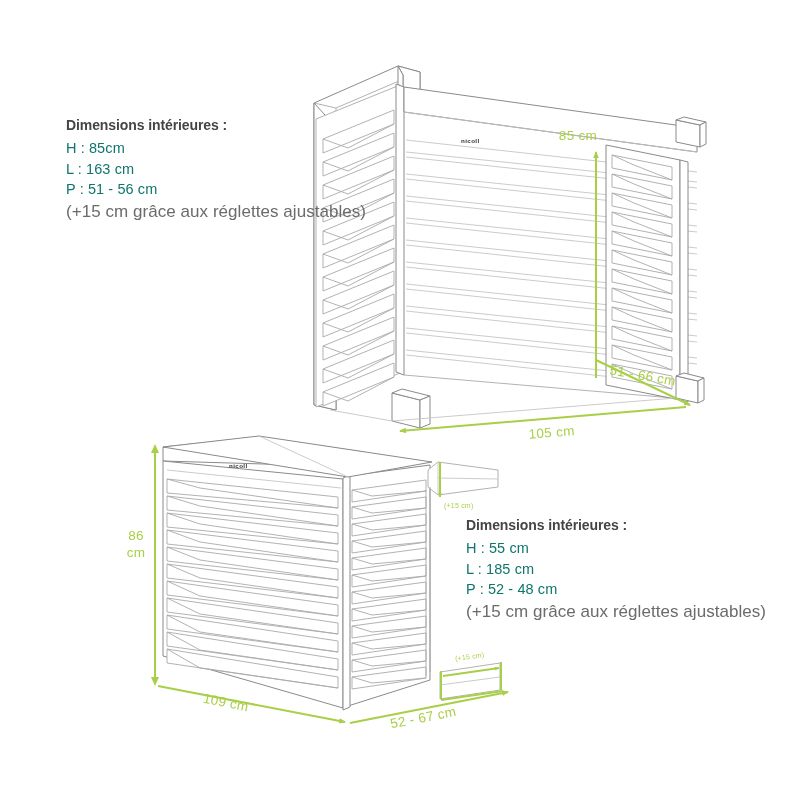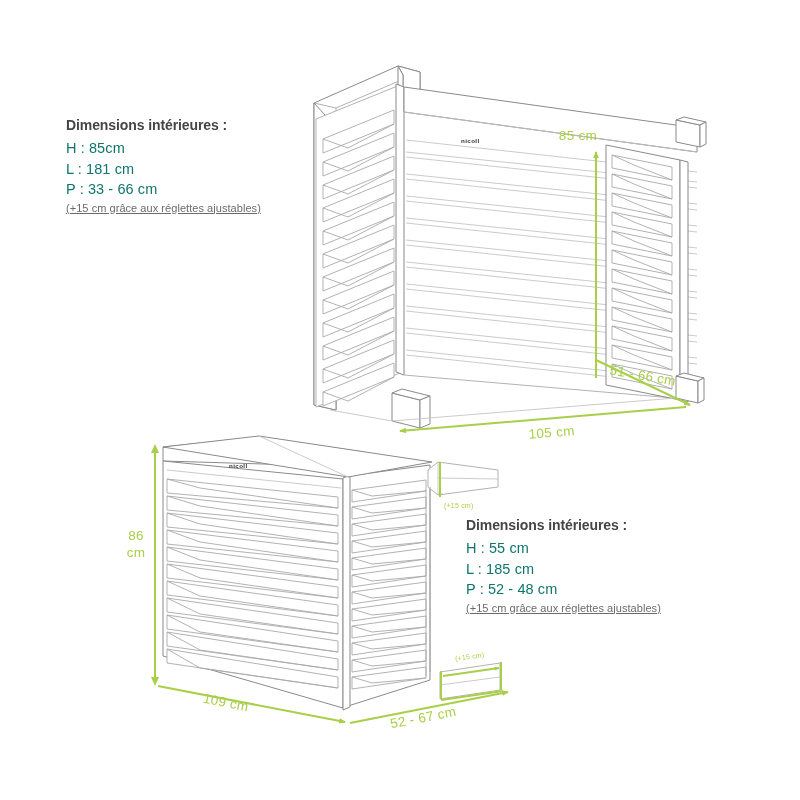--- a/index.html
+++ b/index.html
@@ -49,26 +49,25 @@
   }
   .spec-line {
     font-size: 14.5px;
     font-weight: normal;
     color: #0f766e;
     letter-spacing: 0.1px;
     margin-bottom: 6px;
     white-space: nowrap;
   }
   .spec-note {
-    font-size: 11px;
+    font-size: 17px;
     color: #6b6b6b;
     letter-spacing: 0.05px;
     margin-top: 1px;
     white-space: nowrap;
-    text-decoration: underline;
   }
 
   
   .ln        { fill: none; stroke: #8a8a8a; stroke-width: 1; }
   .ln-soft   { fill: none; stroke: #a9a9a9; stroke-width: 0.9; }
   .ln-faint  { fill: none; stroke: #c2c2c2; stroke-width: 0.85; }
   .face      { fill: #ffffff; stroke: #8a8a8a; stroke-width: 1; }
   .face-soft { fill: #ffffff; stroke: #a9a9a9; stroke-width: 0.9; }
 
   .dim-line  { fill: none; stroke: #a9cf48; stroke-width: 2; }
@@ -400,22 +399,22 @@
 
       <g>
         <text class="logo-text" x="229" y="468">nicoll</text>
       </g>
     </g>
   </svg>
 
   <div class="spec-block" id="spec-interior">
     <div class="spec-title">Dimensions intérieures :</div>
     <div class="spec-line">H : 85cm</div>
-    <div class="spec-line">L : 181 cm</div>
-    <div class="spec-line">P : 33 - 66 cm</div>
+    <div class="spec-line">L : 163 cm</div>
+    <div class="spec-line">P : 51 - 56 cm</div>
     <div class="spec-note">(+15 cm grâce aux réglettes ajustables)</div>
   </div>
 
   <div class="spec-block" id="spec-exterior">
     <div class="spec-title">Dimensions intérieures :</div>
     <div class="spec-line">H : 55 cm</div>
     <div class="spec-line">L : 185 cm</div>
     <div class="spec-line">P : 52 - 48 cm</div>
     <div class="spec-note">(+15 cm grâce aux réglettes ajustables)</div>
   </div>

